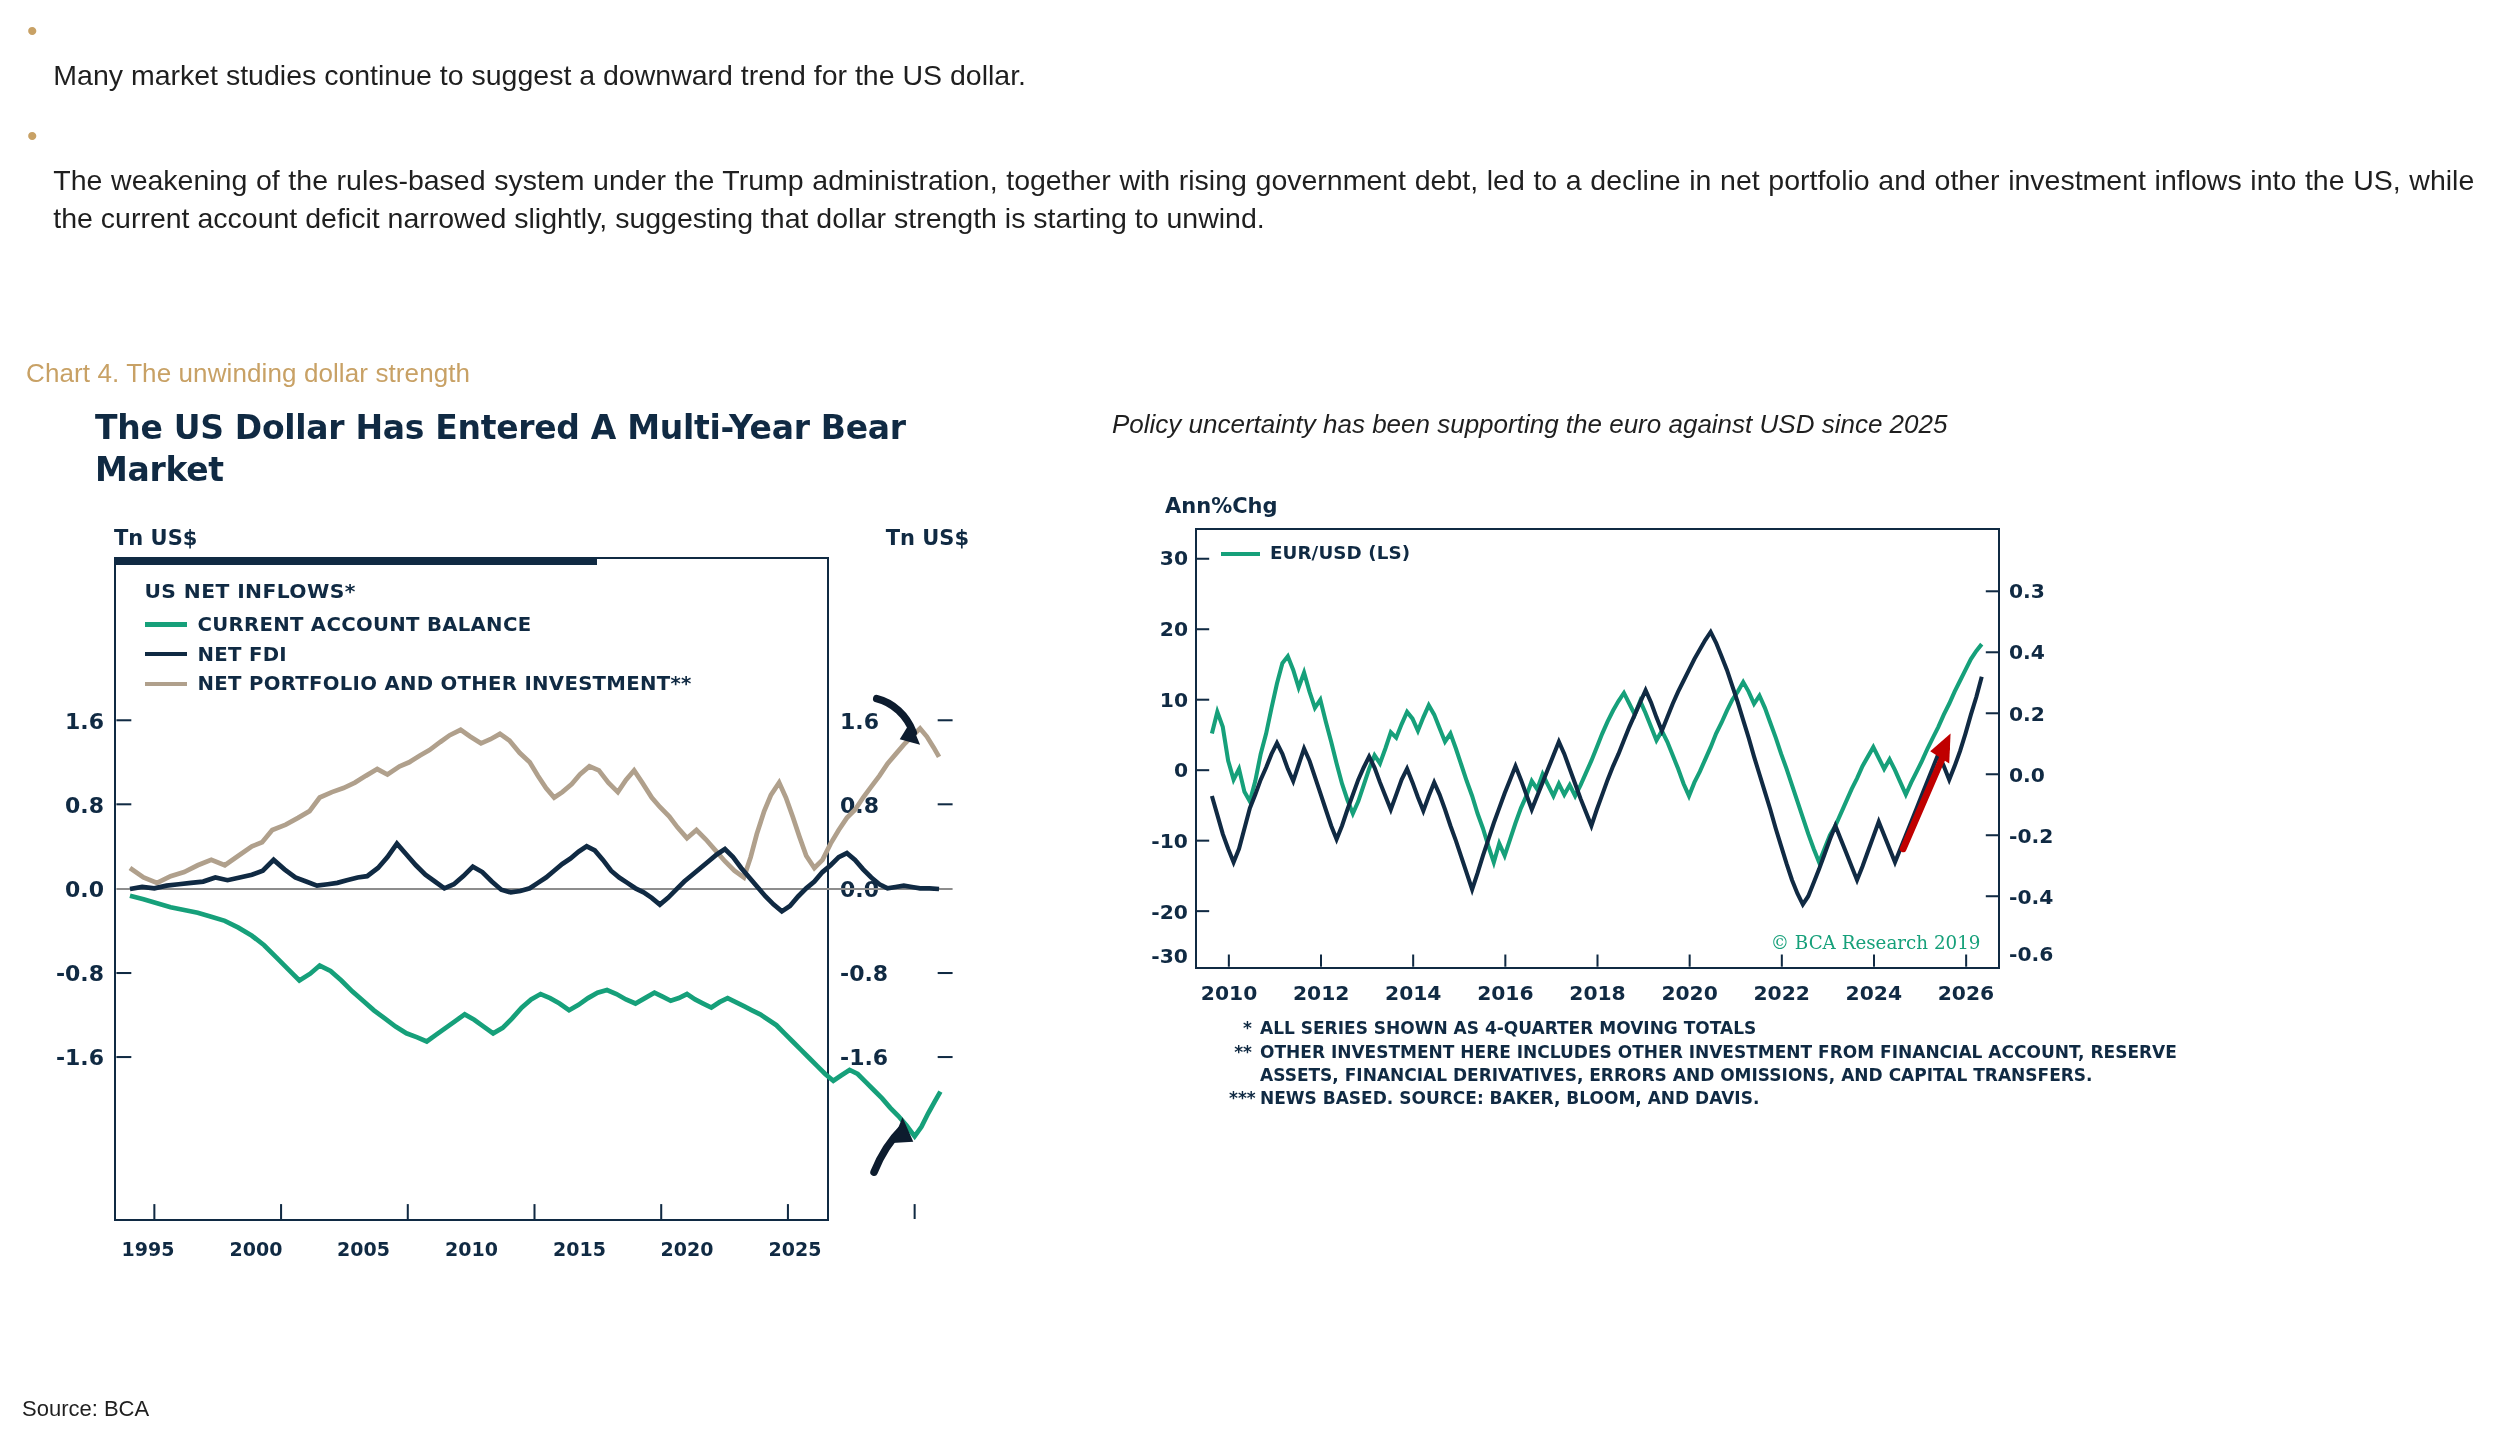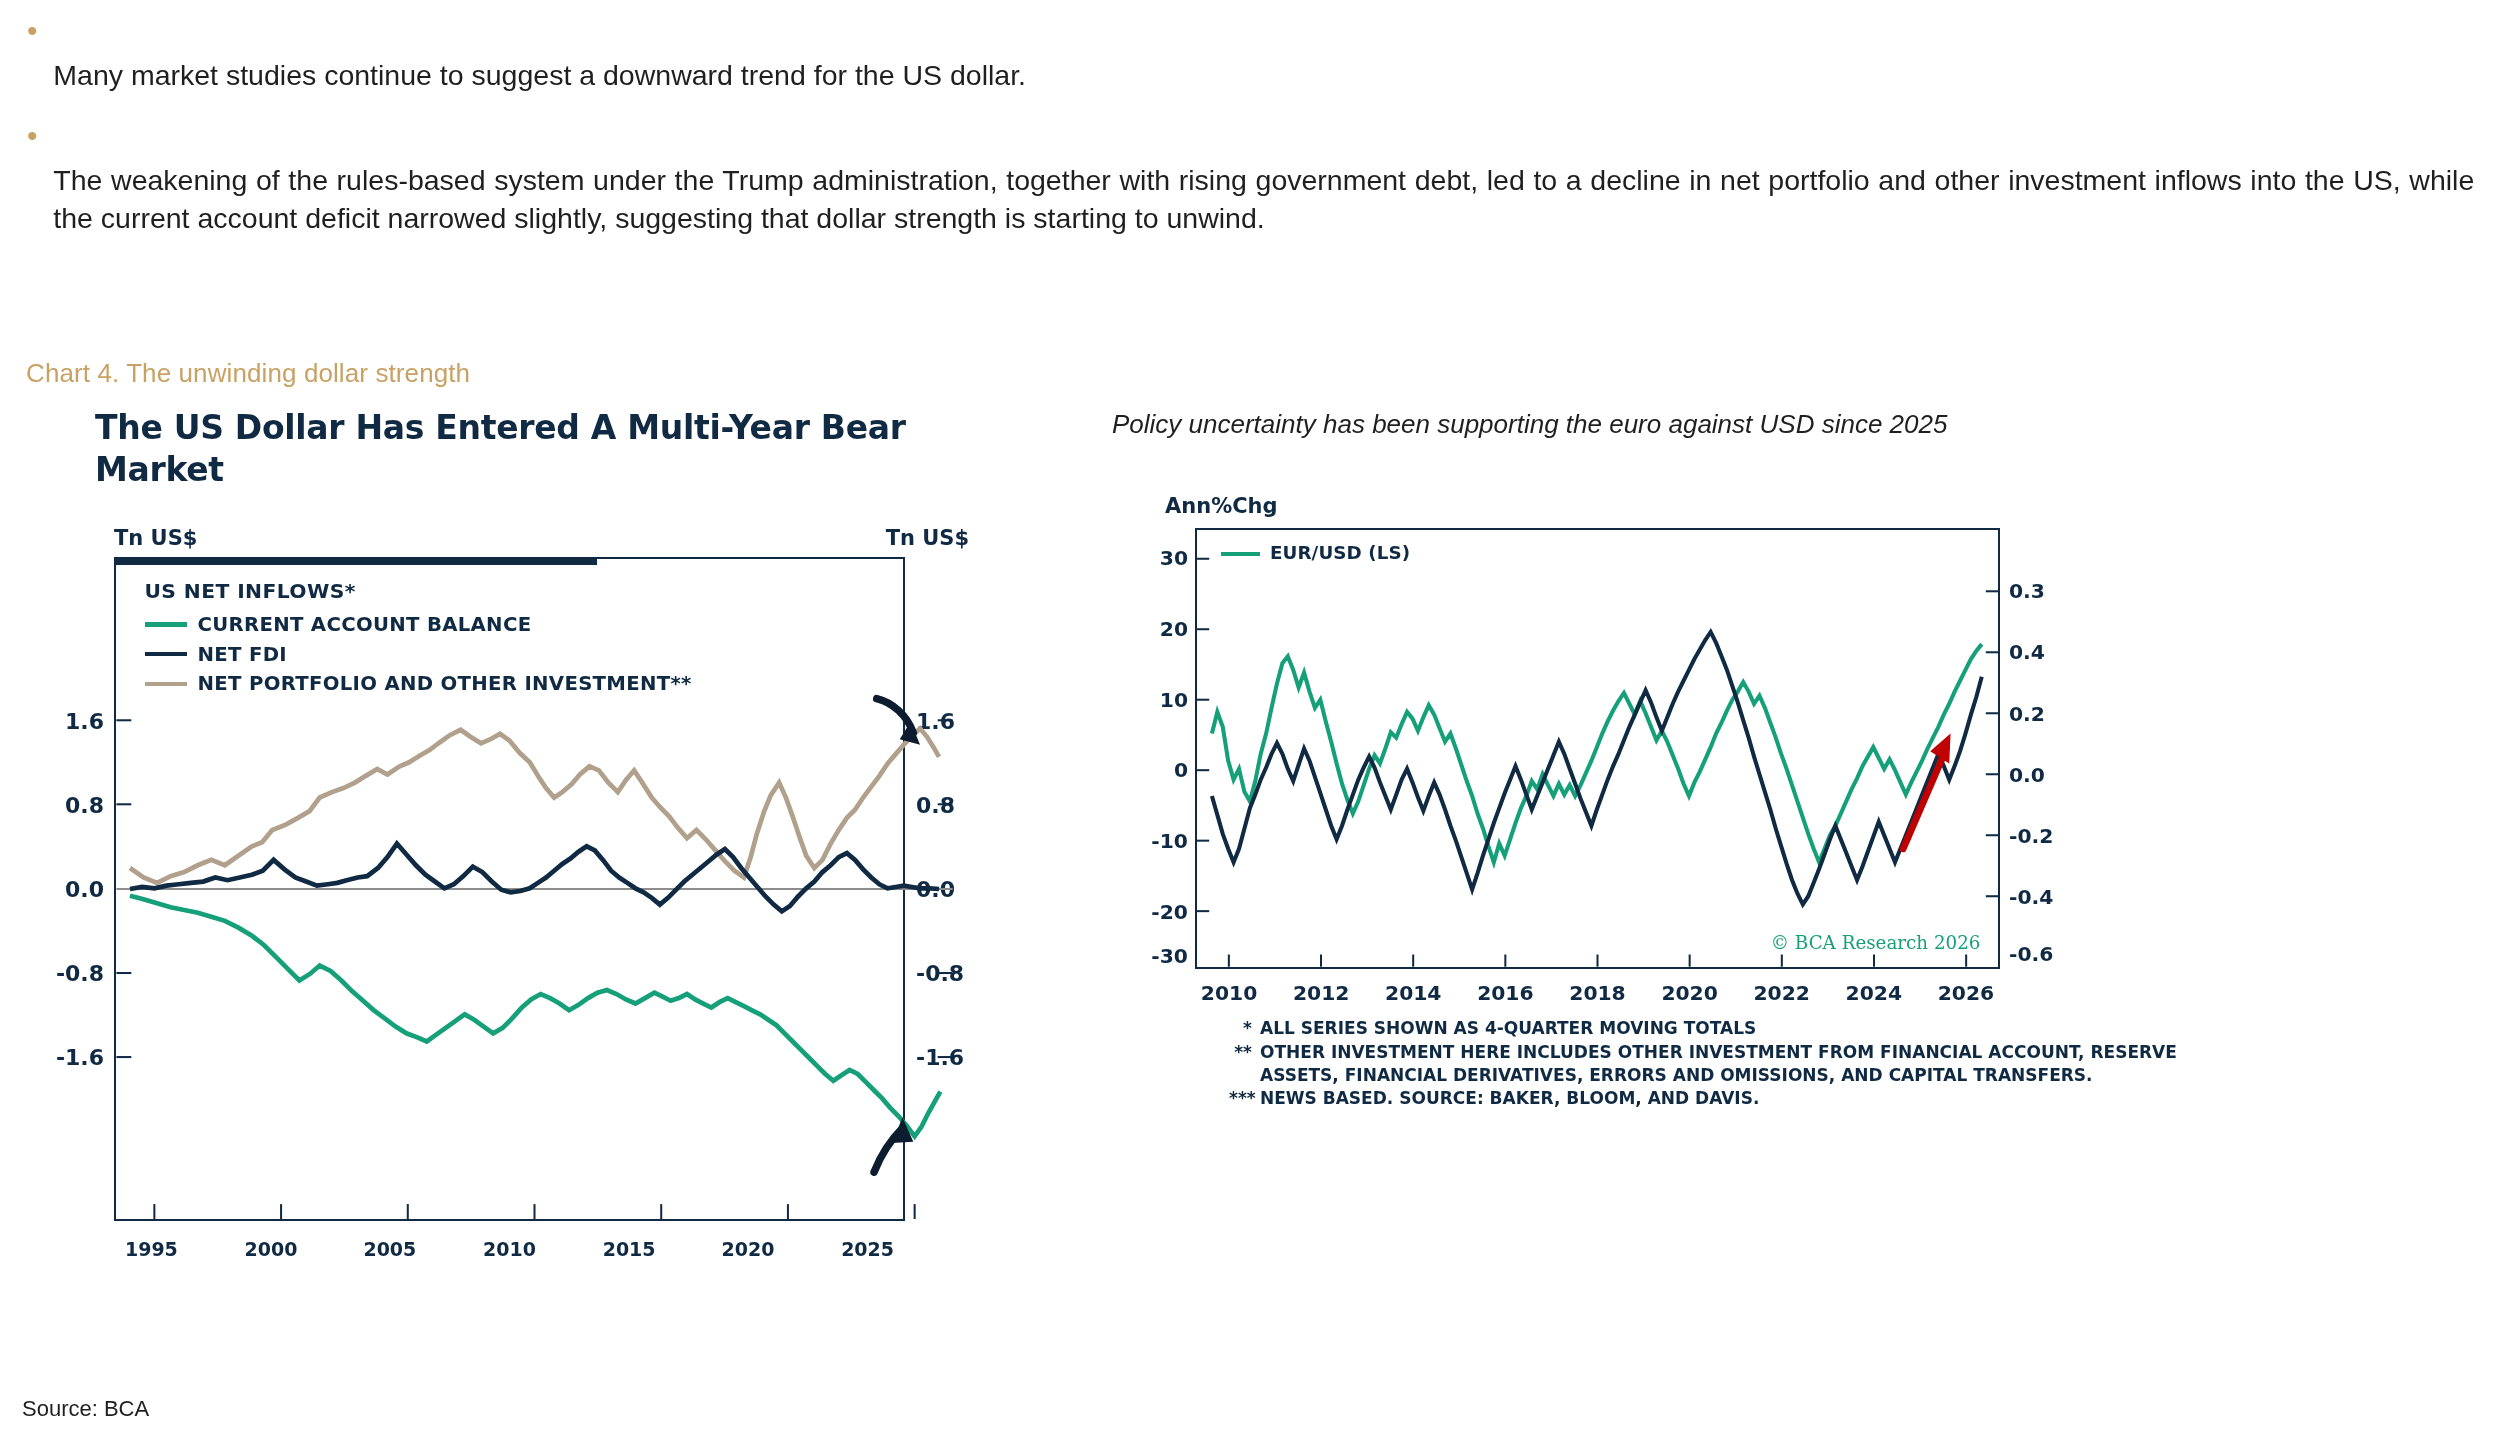--- a/index.html
+++ b/index.html
@@ -95,21 +95,21 @@
     font-size: 21px;
     color: #102a43;
   }
   .lp-units-left { left: 19px; }
   .lp-units-right { right: 95px; }
 
   .lp-plot {
     position: absolute;
     left: 19px;
     top: 150px;
-    width: 791px;
+    width: 715px;
     height: 664px;
     border: 2px solid #102a43;
     box-sizing: border-box;
     background: #ffffff;
   }
   .lp-topbar {
     position: absolute;
     left: 0;
     top: -2px;
     width: 481px;
@@ -408,21 +408,21 @@
     <div class="rp-xtick" style="left:4.0%">2010</div>
     <div class="rp-xtick" style="left:15.5%">2012</div>
     <div class="rp-xtick" style="left:27.0%">2014</div>
     <div class="rp-xtick" style="left:38.5%">2016</div>
     <div class="rp-xtick" style="left:50.0%">2018</div>
     <div class="rp-xtick" style="left:61.5%">2020</div>
     <div class="rp-xtick" style="left:73.0%">2022</div>
     <div class="rp-xtick" style="left:84.5%">2024</div>
     <div class="rp-xtick" style="left:96.0%">2026</div>
 
-    <div class="rp-copyright">© BCA Research 2026</div>
+    <div class="rp-copyright">© BCA Research 2019</div>
 
     <svg id="right-svg" width="801" height="437" viewBox="0 0 1182 644" style="position:absolute;left:0;top:0">
 
       <g stroke="#102a43" stroke-width="3">
         <line x1="0" y1="42" x2="18" y2="42"></line>
         <line x1="0" y1="146" x2="18" y2="146"></line>
         <line x1="0" y1="250" x2="18" y2="250"></line>
         <line x1="0" y1="354" x2="18" y2="354"></line>
         <line x1="0" y1="458" x2="18" y2="458"></line>
         <line x1="0" y1="562" x2="18" y2="562"></line>

